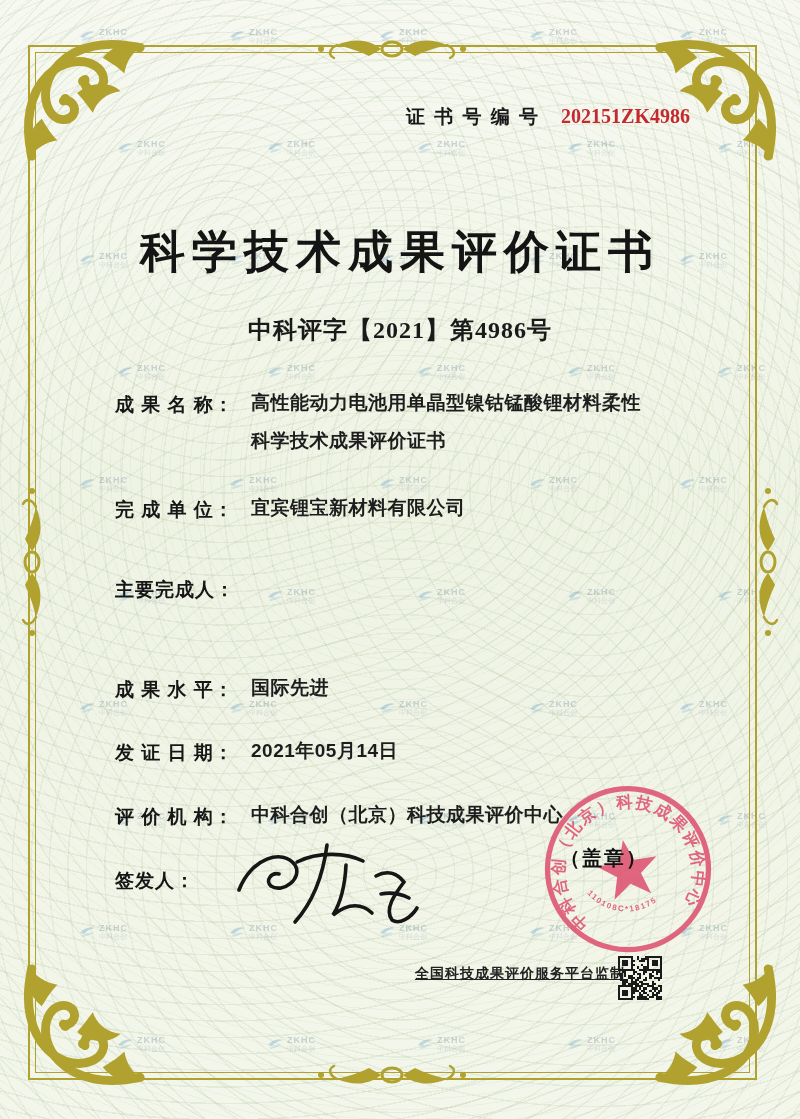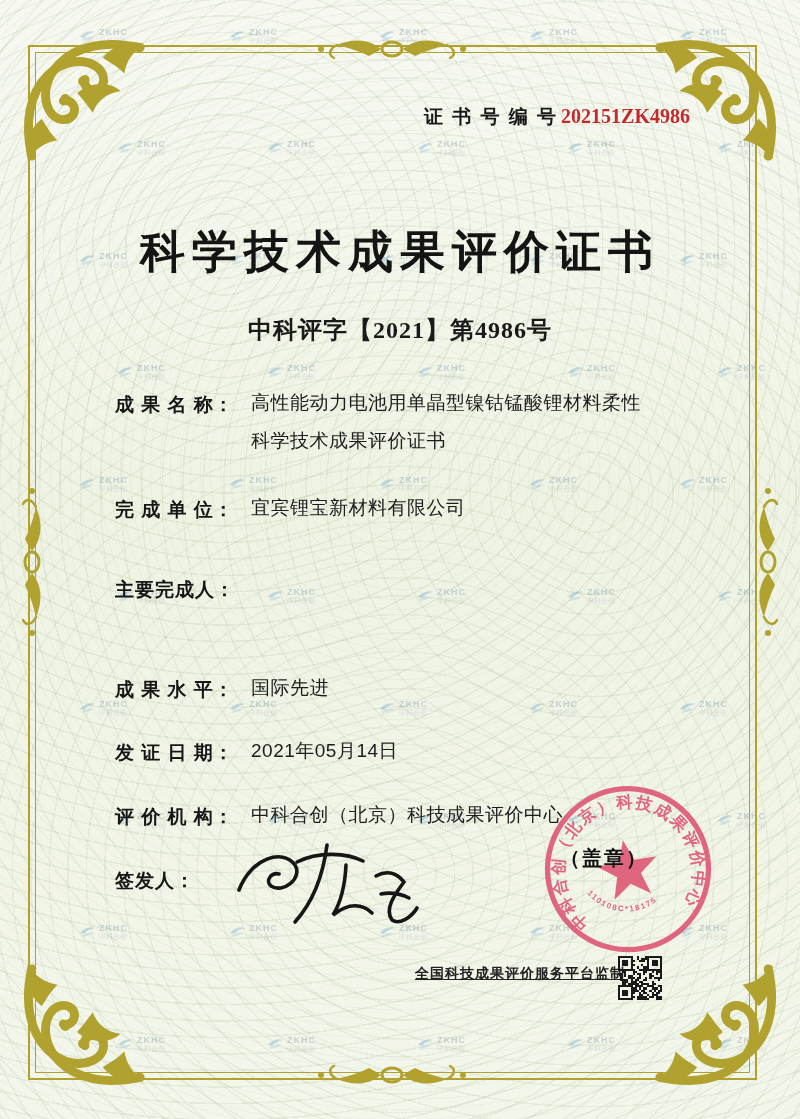--- a/index.html
+++ b/index.html
@@ -29,27 +29,27 @@
   .corner.br{right:20px;bottom:30px;transform:scale(-1,-1);}
   .edge-orn{position:absolute;width:170px;height:26px;z-index:2;color:#b1a12f;}
   .edge-orn.top{left:307px;top:36px;}
   .edge-orn.bottom{left:307px;bottom:31px;transform:scaleY(-1);}
   .edge-orn.left{left:-53px;top:549px;transform:rotate(90deg);}
   .edge-orn.right{right:-53px;top:549px;transform:rotate(-90deg);}
   
   .content{position:absolute;inset:0;z-index:3;border-radius:21px;}
   .badge{position:absolute;top:104px;right:110px;display:flex;align-items:baseline;white-space:nowrap;}
   .badge-label{font-size:19px;font-weight:700;letter-spacing:2px;color:#181818;}
-  .badge-number{font-size:20px;font-weight:700;color:#c4292e;margin-left:3px;font-family:"Liberation Serif",serif;}
+  .badge-number{font-size:20px;font-weight:700;color:#c4292e;margin-left:21px;font-family:"Liberation Serif",serif;}
   .title{position:absolute;top:222px;left:0;right:0;text-align:center;font-size:45px;font-weight:800;letter-spacing:7px;color:#141414;}
   .doc-number{position:absolute;top:314px;left:0;right:0;text-align:center;font-size:24px;font-weight:600;letter-spacing:1px;font-family:"Liberation Serif",serif;color:#1a1a1a;}
   .fields{position:absolute;left:115px;top:0;width:575px;}
   .frow{position:absolute;left:0;display:flex;align-items:flex-start;}
   .flabel{flex:0 0 136px;font-size:19px;font-weight:700;letter-spacing:1px;white-space:nowrap;color:#161616;}
-  .fvalue{font-size:19px;font-weight:400;line-height:38px;margin-top:-8px;color:#1d1d1d;letter-spacing:.5px;}
+  .fvalue{font-size:19px;font-weight:700;line-height:38px;margin-top:-8px;color:#1d1d1d;letter-spacing:.5px;}
   .fvalue div{white-space:nowrap;}
   .r1{top:392px;} .r2{top:497px;} .r3{top:577px;} .r4{top:677px;} .r5{top:740px;} .r6{top:804px;} .r7{top:868px;}
   .signature{position:absolute;left:225px;top:832px;z-index:4;}
   .seal{position:absolute;left:538px;top:776px;width:180px;height:180px;z-index:4;opacity:.86;mix-blend-mode:multiply;}
   .stamp-note{position:absolute;left:560px;top:845px;z-index:5;font-size:20px;font-weight:800;letter-spacing:2px;color:#111;}
   .footer{position:absolute;left:380px;top:960px;width:280px;text-align:center;z-index:3;}
   .website{font-family:"DejaVu Sans Mono",monospace;font-size:15px;font-weight:700;letter-spacing:1px;color:#222;}
   .supervisor{font-size:14px;font-weight:700;letter-spacing:1px;margin-top:5px;color:#222;text-decoration:underline;}
   .qr{position:absolute;left:618px;top:956px;width:44px;height:44px;z-index:3;}
   .hidden-defs{position:absolute;width:0;height:0;overflow:hidden;}

